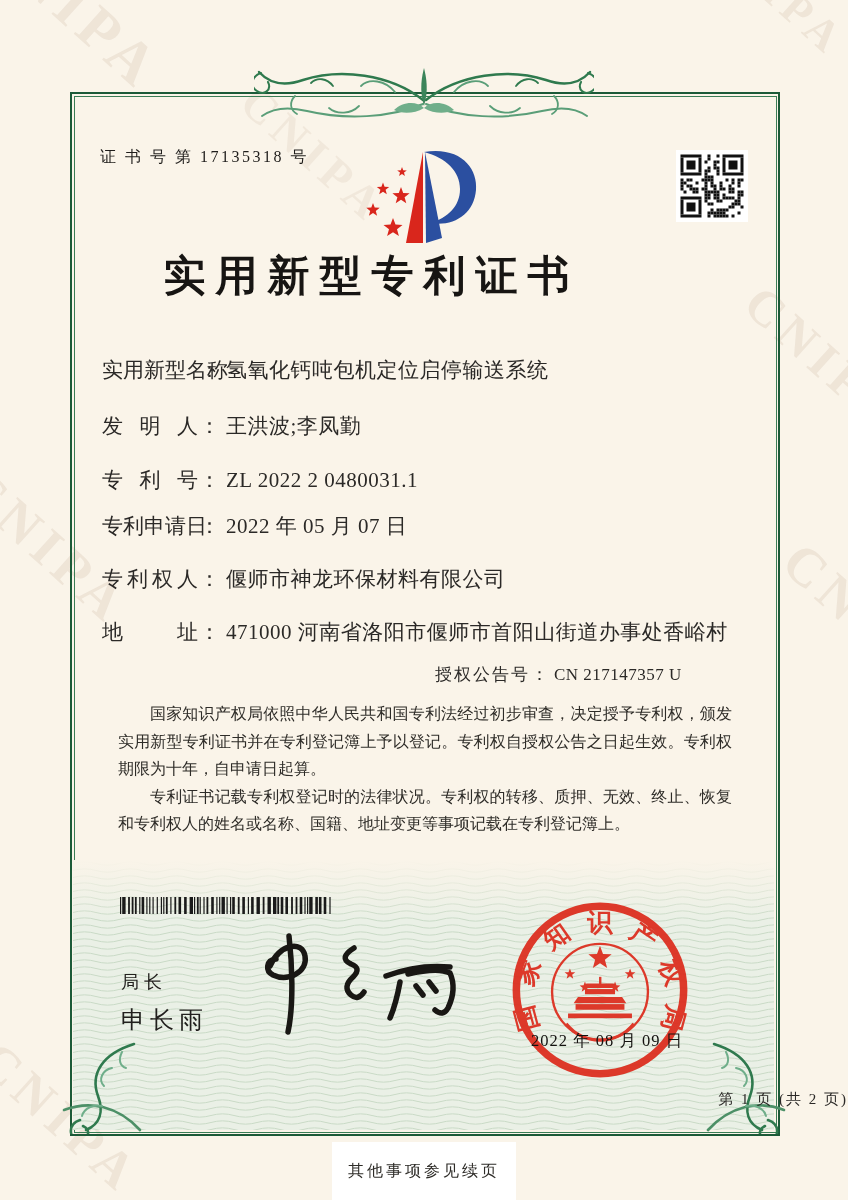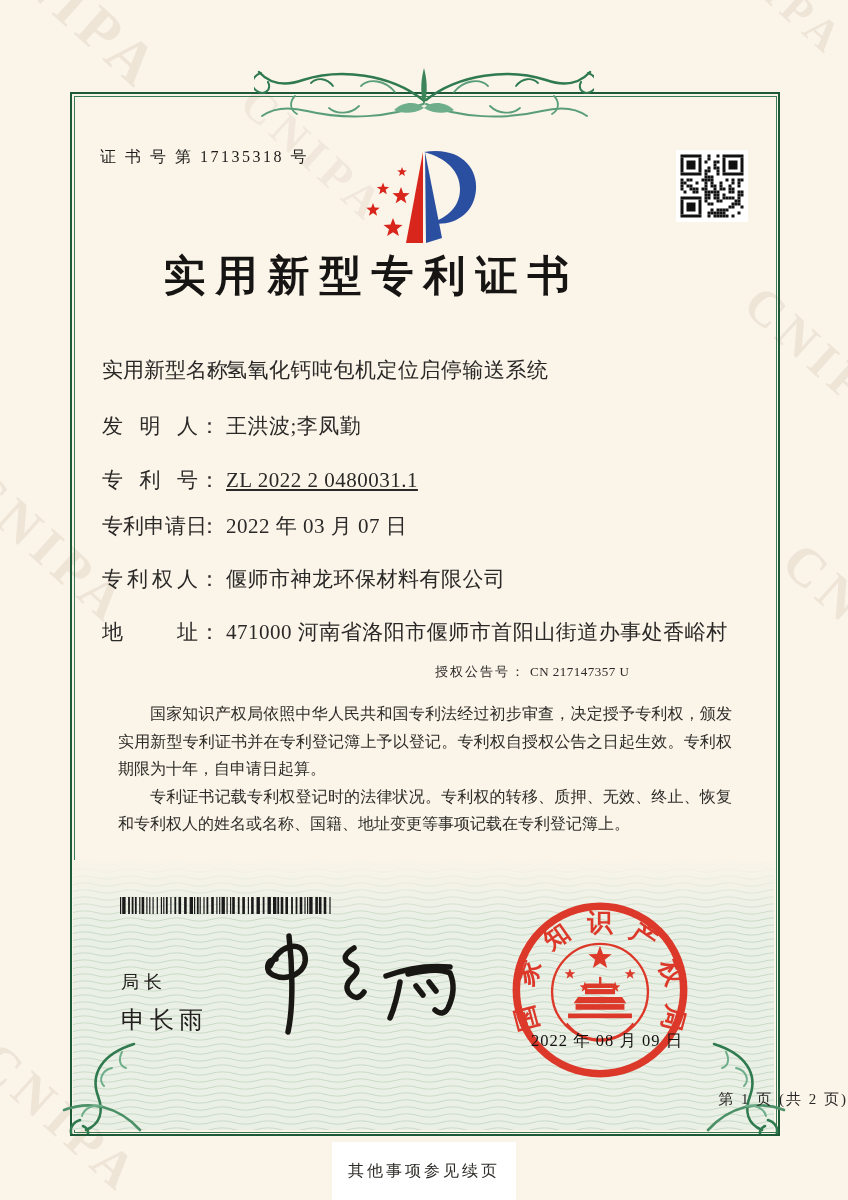--- a/index.html
+++ b/index.html
@@ -24,21 +24,21 @@
   .logo{position:absolute;left:360px;top:140px;z-index:4;}
   .qr{position:absolute;left:676px;top:150px;z-index:4;background:#fff;padding:3px;}
   .title{position:absolute;left:0;top:248px;width:743px;text-align:center;font-size:42px;
          font-weight:bold;letter-spacing:10px;color:#171513;z-index:4;}
   
   .frow{position:absolute;left:102px;font-size:21px;color:#2b2927;z-index:4;white-space:nowrap;}
   .flabel{display:inline-block;width:96px;text-align:justify;text-align-last:justify;
          vertical-align:top;letter-spacing:0;}
   .colon{display:inline-block;margin:0 6px 0 1px;}
   .fvalue{letter-spacing:0.5px;}
-  .frow2{position:absolute;left:435px;font-size:13px;z-index:4;white-space:nowrap;}
+  .frow2{position:absolute;left:435px;font-size:17px;z-index:4;white-space:nowrap;}
   .flabel2{display:inline-block;letter-spacing:2px;}
   
   .paras{position:absolute;left:118px;top:700px;width:614px;font-size:16px;line-height:27.5px;
          color:#2e2c28;z-index:4;text-align:justify;}
   .paras p{margin:0;text-indent:2em;}
   
   .barcode{position:absolute;left:120px;top:897px;z-index:4;}
   .signer-title{position:absolute;left:121px;top:970px;font-size:18px;letter-spacing:5px;
          color:#22201e;z-index:4;font-family:"Liberation Sans","DejaVu Sans",sans-serif;}
   .signer-name{position:absolute;left:121px;top:1004px;font-size:24px;letter-spacing:5px;
@@ -276,25 +276,25 @@
   </svg>
 
   <div class="title">实用新型专利证书</div>
 
   <div class="frow" style="top:356px;">
     <span class="flabel">实用新型名称</span><span class="colon">：</span><span class="fvalue">氢氧化钙吨包机定位启停输送系统</span>
   </div>
   <div class="frow" style="top:412px;">
     <span class="flabel">发明人</span><span class="colon">：</span><span class="fvalue">王洪波;李凤勤</span>
   </div>
-  <div class="frow" style="top:466px;text-decoration:underline;">
+  <div class="frow" style="top:466px;">
     <span class="flabel">专利号</span><span class="colon">：</span><span class="fvalue">ZL 2022 2 0480031.1</span>
   </div>
   <div class="frow" style="top:512px;">
-    <span class="flabel">专利申请日</span><span class="colon">：</span><span class="fvalue">2022 年 03 月 07 日</span>
+    <span class="flabel">专利申请日</span><span class="colon">：</span><span class="fvalue">2022 年 05 月 07 日</span>
   </div>
   <div class="frow" style="top:565px;">
     <span class="flabel">专利权人</span><span class="colon">：</span><span class="fvalue">偃师市神龙环保材料有限公司</span>
   </div>
   <div class="frow" style="top:618px;">
     <span class="flabel">地址</span><span class="colon">：</span><span class="fvalue">471000 河南省洛阳市偃师市首阳山街道办事处香峪村</span>
   </div>
   <div class="frow2" style="top:663px;">
     <span class="flabel2">授权公告号</span><span class="colon">：</span><span class="fvalue">CN 217147357 U</span>
   </div>

